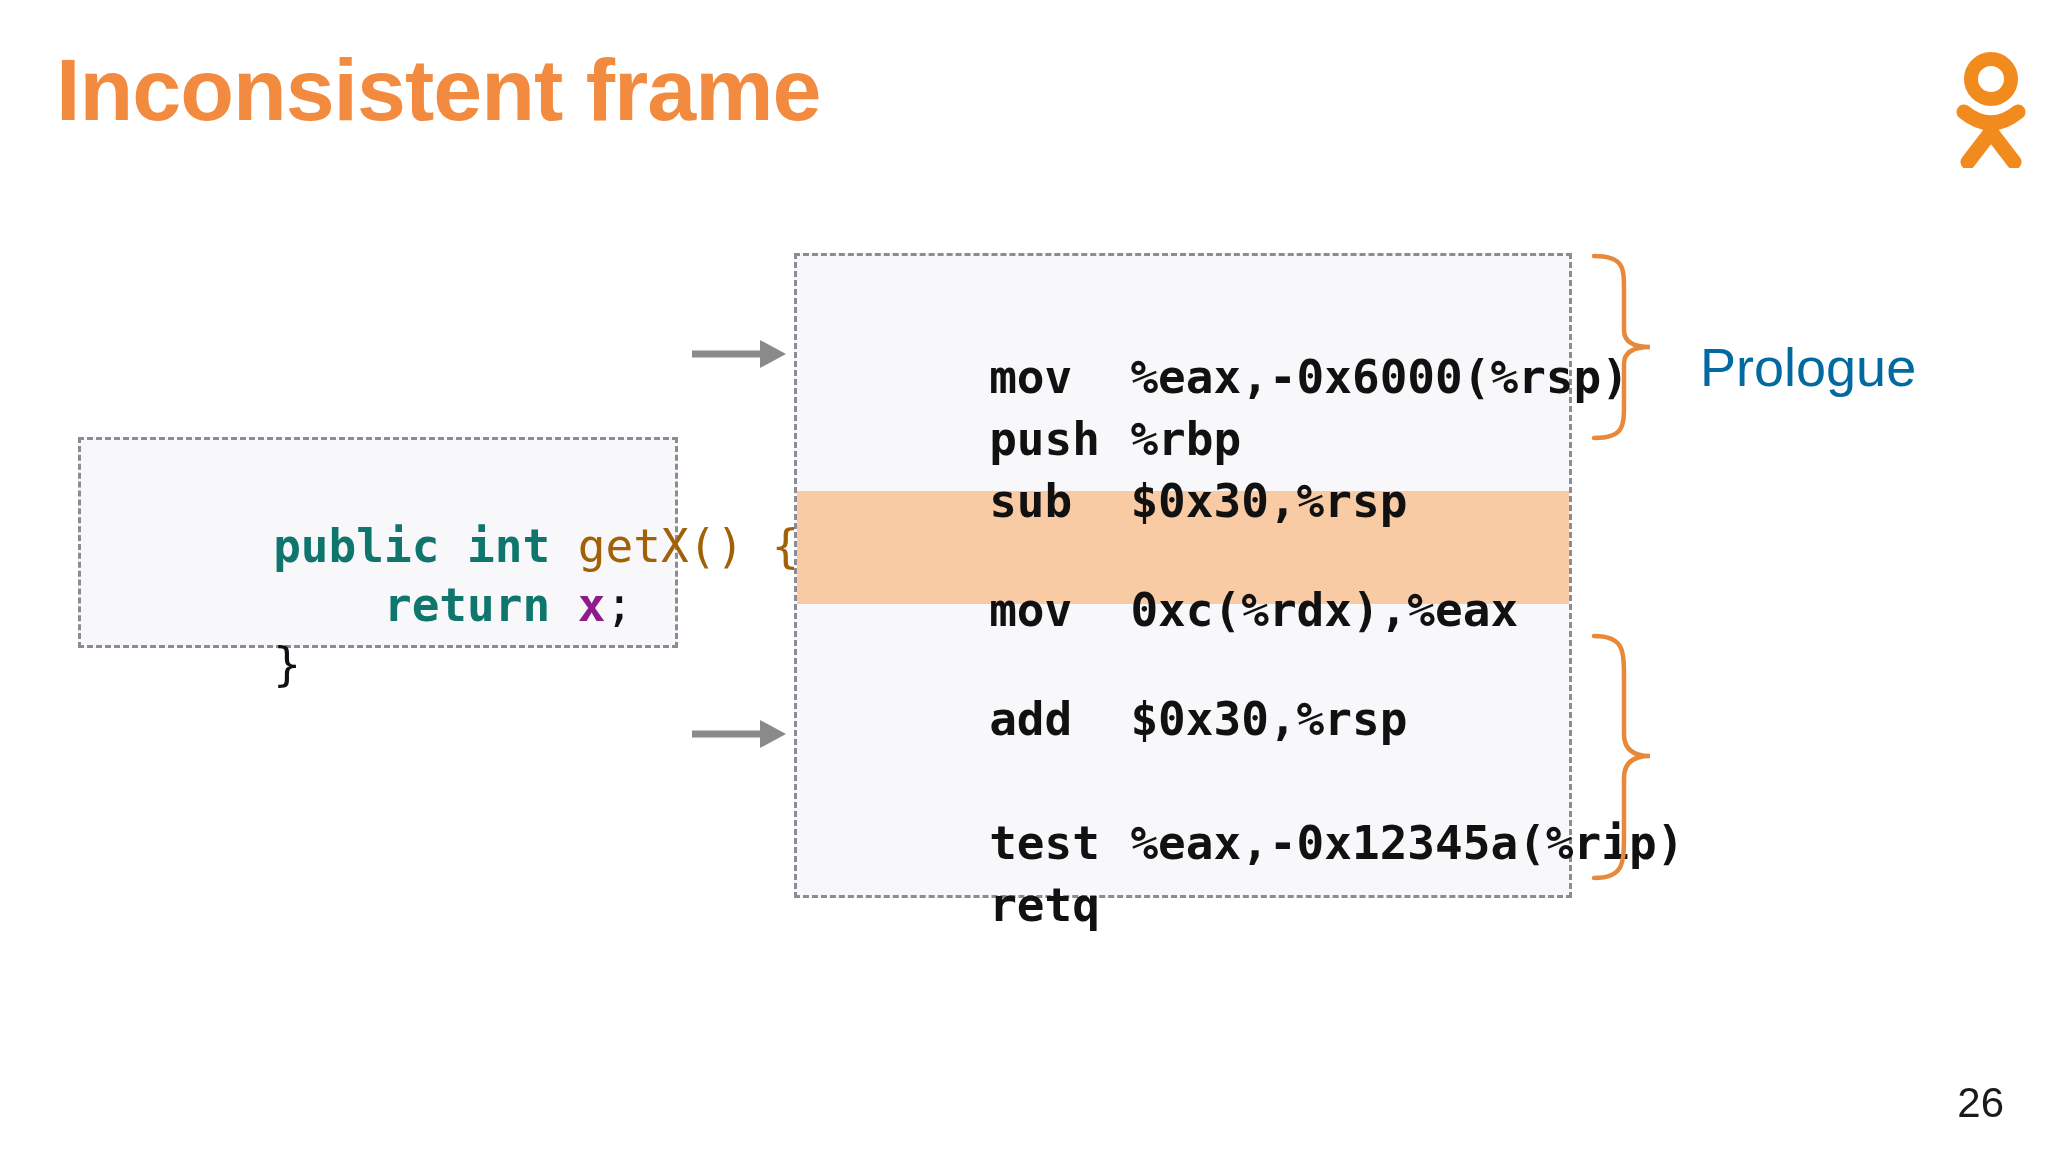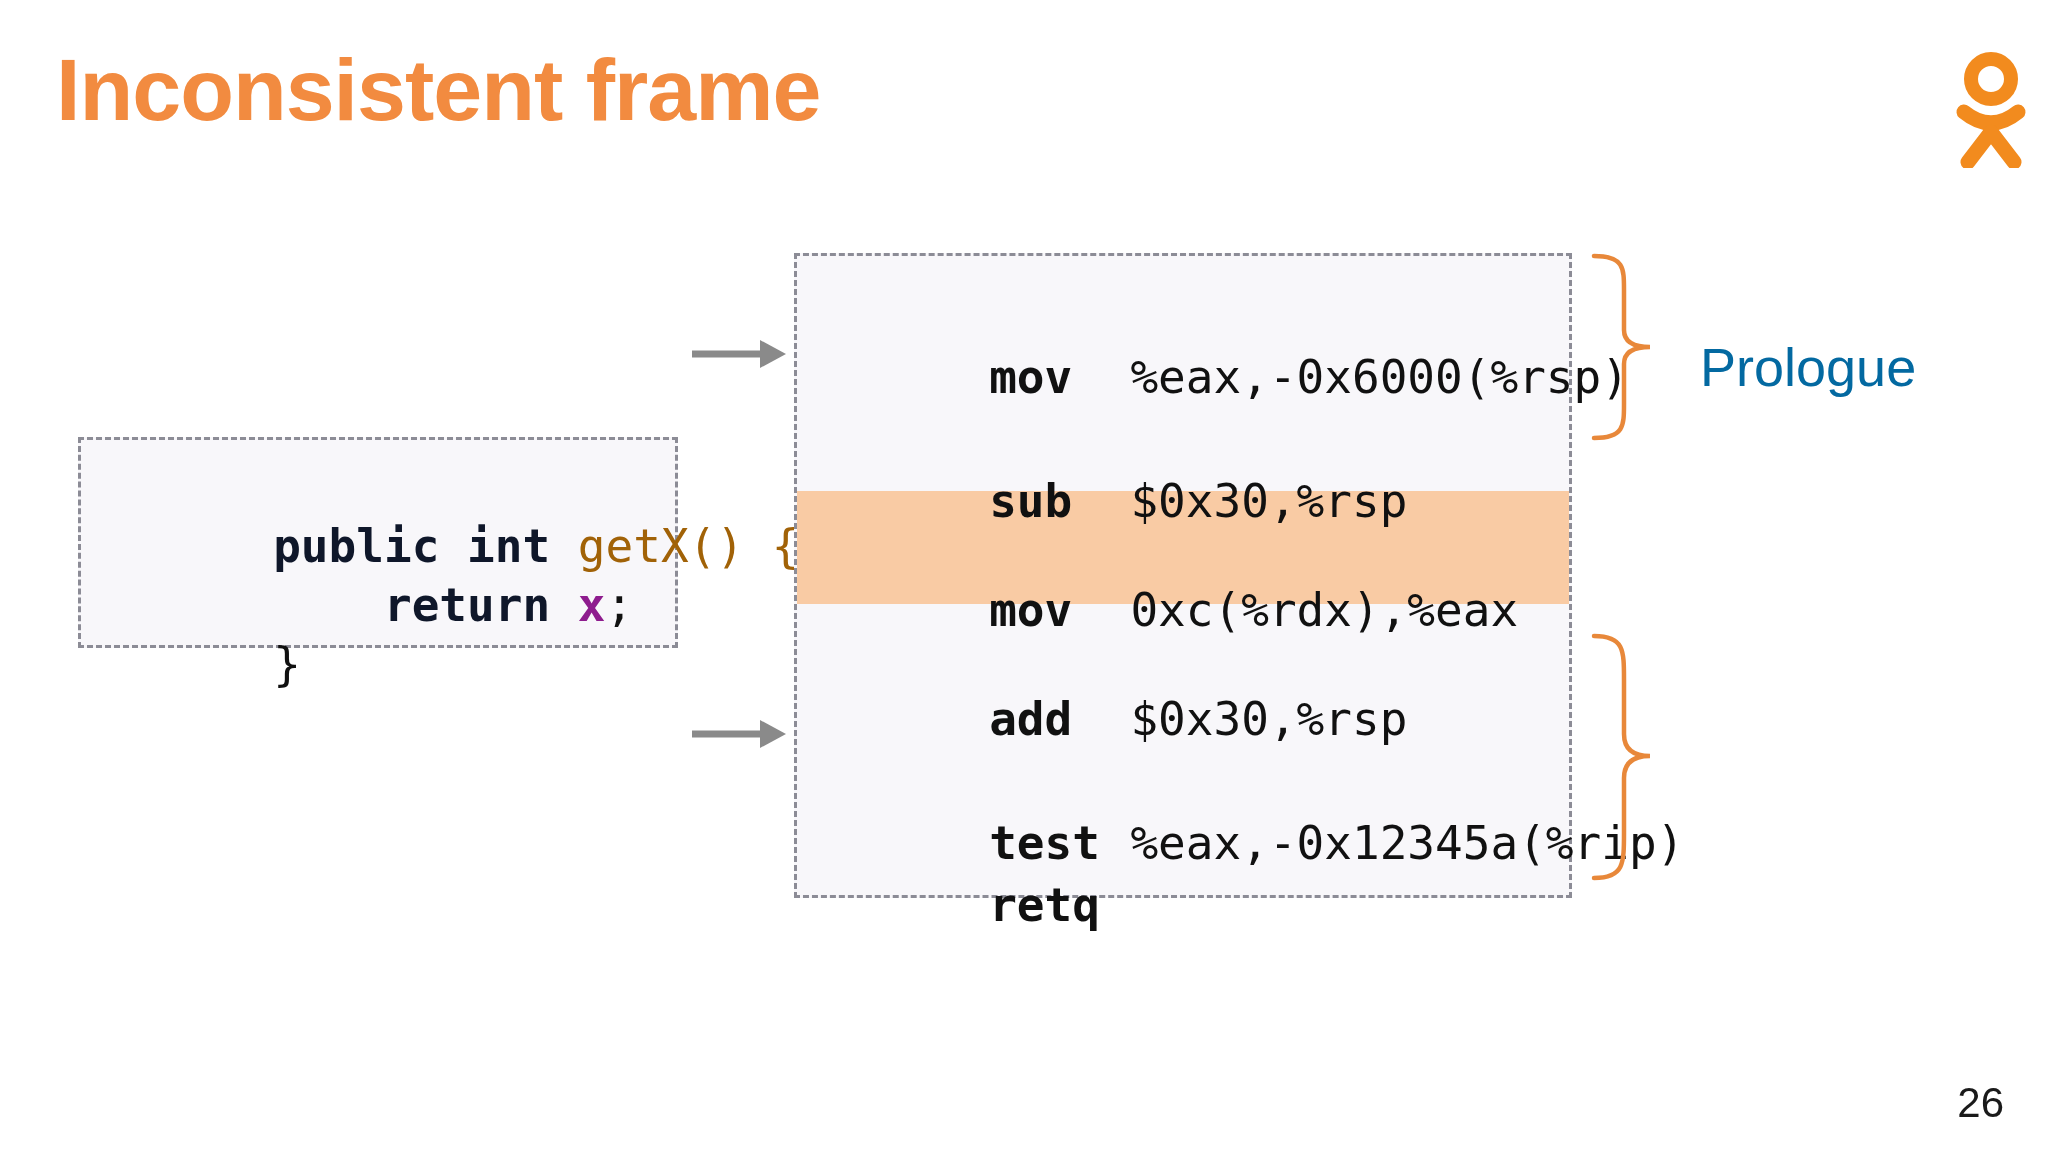--- a/index.html
+++ b/index.html
@@ -63,21 +63,21 @@
     left: 26px;
     font-family: "DejaVu Sans Mono", "Liberation Mono", monospace;
     font-size: 46px;
     line-height: 62px;
     white-space: pre;
     color: #111111;
   }
   #java-line-0 { top: 13px; }
   #java-line-1 { top: 72px; }
   #java-line-2 { top: 131px; }
-  .kw      { color: #0f172a; font-weight: bold; }
+  .kw      { color: #0f766e; font-weight: bold; }
   .ident   { color: #a16207; }
   .field   { color: #8E1C8E; font-weight: bold; }
   .punct   { color: #111111; }
 
   
   .arrow-svg {
     position: absolute;
   }
   #arrow-prologue { left: 690px; top: 332px; }
   #arrow-epilogue { left: 690px; top: 712px; }
@@ -109,21 +109,21 @@
     line-height: 62px;
     white-space: pre;
     color: #111111;
   }
   .asm-line .mn {
     display: inline-block;
     width: 5.1ch;
     font-weight: bold;
   }
   .asm-line .op {
-    font-weight: normal;
+    font-weight: bold;
   }
   #asm-row-0 { top: 28px; }
   #asm-row-1 { top: 90px; }
   #asm-row-2 { top: 152px; }
   #asm-row-3 { top: 261px; }
   #asm-row-4 { top: 370px; }
   #asm-row-5 { top: 432px; }
   #asm-row-6 { top: 494px; }
   #asm-row-7 { top: 556px; }
 
@@ -192,20 +192,23 @@
       <path d="M70 8 L96 22 L70 36 Z" fill="#8A8A8A"></path>
     </svg>
   </div>
 
   <div id="asm-box">
     <div id="asm-highlight"></div>
 
     <div class="asm-line" id="asm-row-0">
       <span class="mn">mov</span><span class="op">%eax,-0x6000(%rsp)</span>
     </div>
+    <div class="asm-line" id="asm-row-1">
+      <span class="mn">push</span><span class="op">%rbp</span>
+    </div>
     <div class="asm-line" id="asm-row-2">
       <span class="mn">sub</span><span class="op">$0x30,%rsp</span>
     </div>
     <div class="asm-line" id="asm-row-3">
       <span class="mn">mov</span><span class="op">0xc(%rdx),%eax</span>
     </div>
     <div class="asm-line" id="asm-row-4">
       <span class="mn">add</span><span class="op">$0x30,%rsp</span>
     </div>
     <div class="asm-line" id="asm-row-6">

